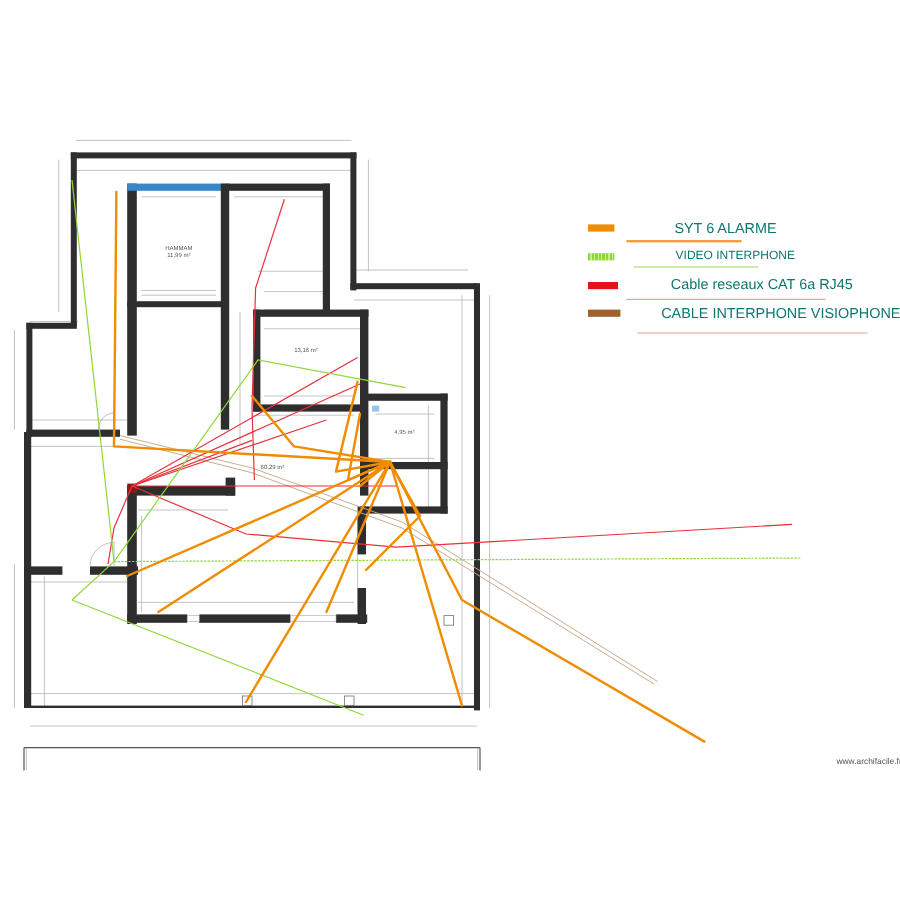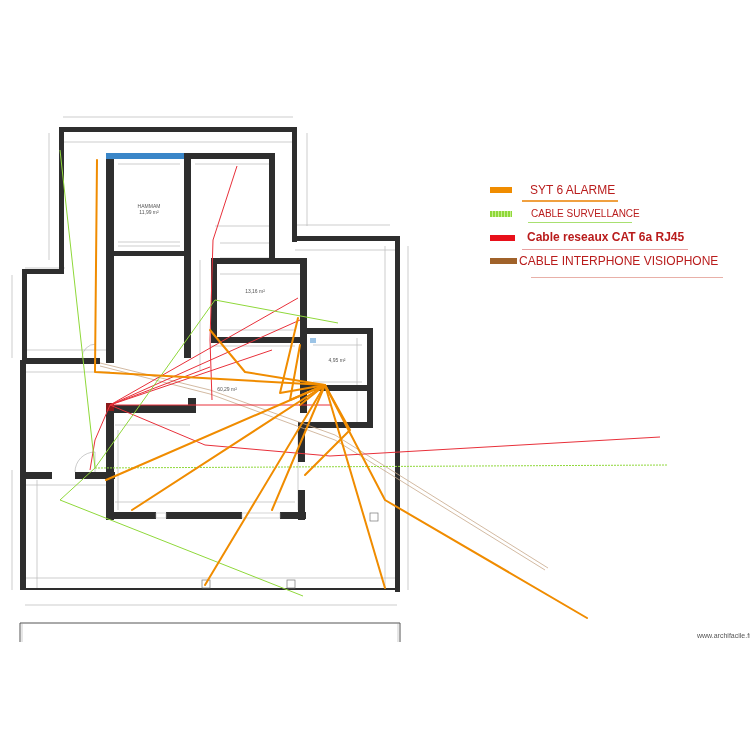--- a/index.html
+++ b/index.html
@@ -8,21 +8,21 @@
     .wall { fill: #2e2e2e; }
     .dim { stroke: #b8b8b8; stroke-width: 0.7; fill: none; }
     .roomlabel { font-size: 5px; fill: #555; font-family: "Liberation Sans", sans-serif; text-anchor: middle; }
     .alarm { stroke: #f08c00; stroke-width: 2; fill: none; stroke-linecap: round; stroke-linejoin: round; }
     .video { stroke: #8fd83a; stroke-width: 1; fill: none; }
     .net { stroke: #e8303a; stroke-width: 1; fill: none; }
     .inter { stroke: #c8a88a; stroke-width: 0.8; fill: none; }
     .legend { position: absolute; left: 490px; top: 180px; width: 250px; }
     .legend-row { position: relative; height: 24px; }
     .swatch { position: absolute; left: 0; height: 6px; }
-    .legend-label { position: absolute; font-size: 12px; color: #b91c1c; white-space: nowrap; }
+    .legend-label { position: absolute; font-size: 12px; color: #0f766e; white-space: nowrap; margin-left: 32px; }
     .underline { position: absolute; height: 2px; }
     .watermark { position: absolute; left: 697px; top: 632px; font-size: 7px; color: #555; }
   </style>
 </head>
 <body>
 
 <svg id="plan" viewBox="0 0 750 750" xmlns="http://www.w3.org/2000/svg">
 
   <g>
     <line class="dim" x1="63" y1="117" x2="293" y2="117"></line>
@@ -174,26 +174,26 @@
 </svg>
 
 <div class="legend">
   <div class="legend-row">
     <div class="swatch" style="top:7px;width:22px;background:#f08c00;"></div>
     <span class="legend-label" style="left:40px;top:3px;">SYT 6 ALARME</span>
     <div class="underline" style="left:32px;top:20px;width:96px;background:#f0a040;"></div>
   </div>
   <div class="legend-row">
     <div class="swatch" style="top:7px;width:22px;background:repeating-linear-gradient(90deg,#8fd83a 0 2px,#c8f090 2px 3px);"></div>
-    <span class="legend-label" style="left:41px;top:4px;font-size:10px;">CABLE SURVELLANCE</span>
+    <span class="legend-label" style="left:41px;top:4px;font-size:10px;">VIDEO INTERPHONE</span>
     <div class="underline" style="left:38px;top:18px;width:104px;height:1px;background:#a8e070;"></div>
   </div>
   <div class="legend-row">
     <div class="swatch" style="top:7px;width:25px;background:#e8101a;"></div>
-    <span class="legend-label" style="left:37px;top:2px;font-weight:bold;">Cable reseaux CAT 6a RJ45</span>
+    <span class="legend-label" style="left:37px;top:2px;">Cable reseaux CAT 6a RJ45</span>
     <div class="underline" style="left:32px;top:21px;width:166px;height:1px;background:#e8a0a0;"></div>
   </div>
   <div class="legend-row">
     <div class="swatch" style="top:6px;width:27px;background:#a0622a;"></div>
     <span class="legend-label" style="left:29px;top:2px;">CABLE INTERPHONE VISIOPHONE</span>
     <div class="underline" style="left:41px;top:25px;width:192px;height:1px;background:#e8b0a8;"></div>
   </div>
 </div>
 
 <div class="watermark">www.archifacile.fr</div>

